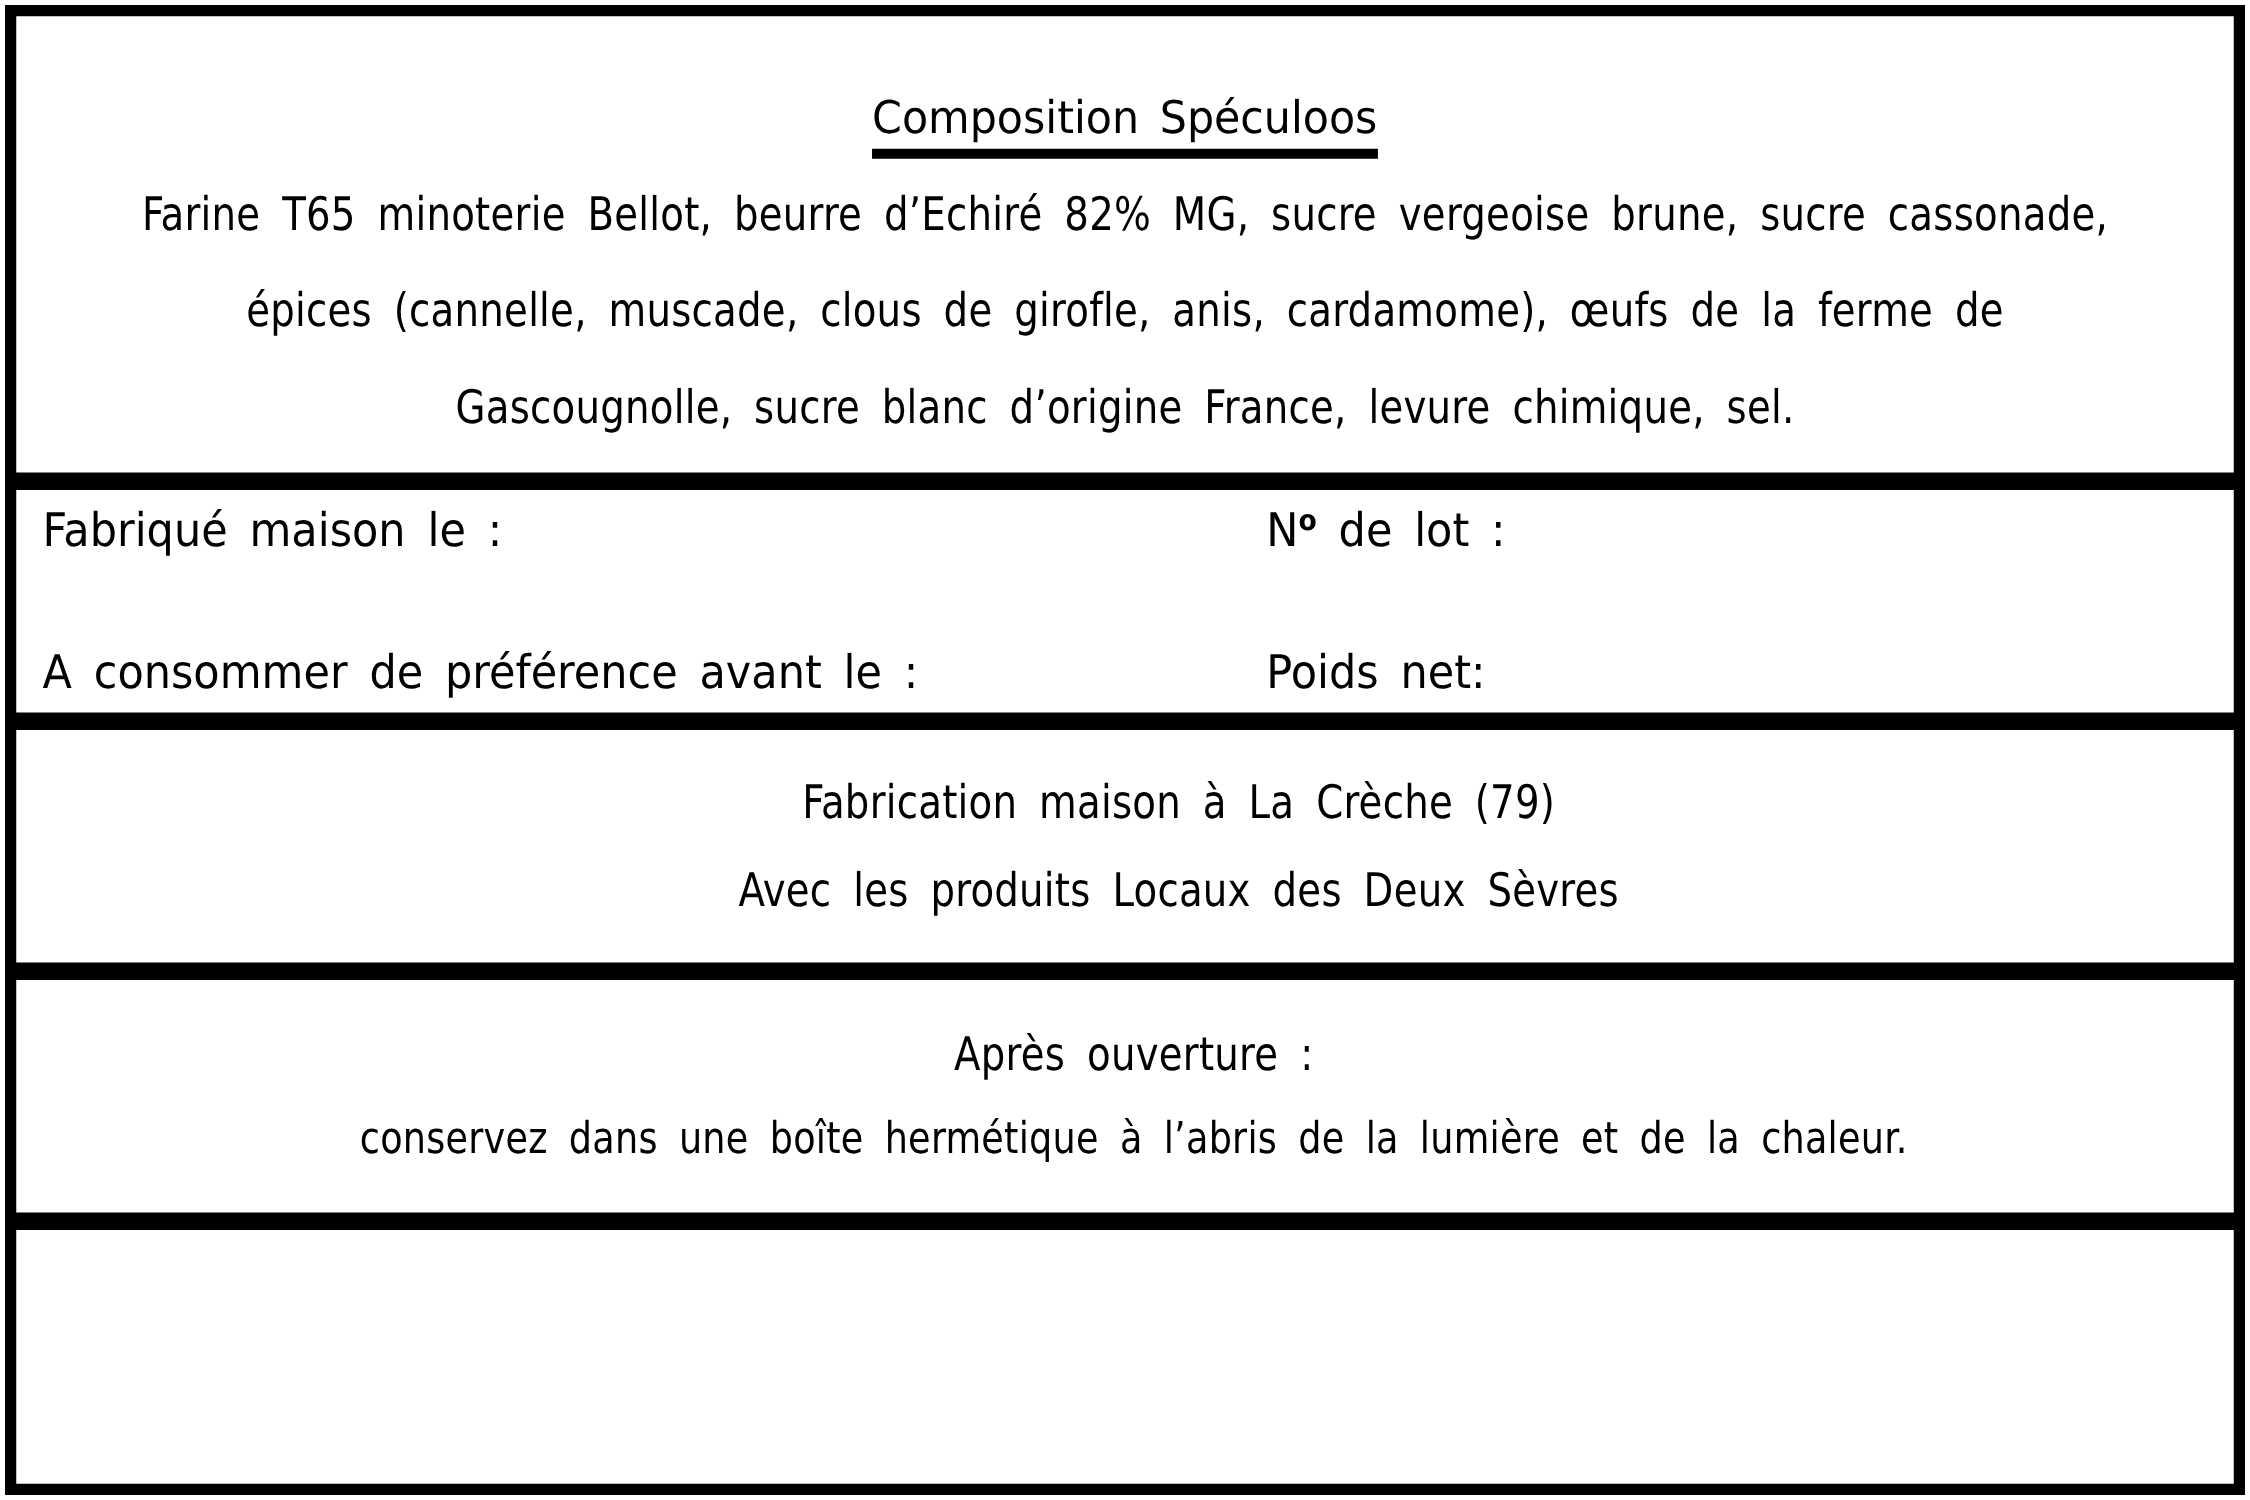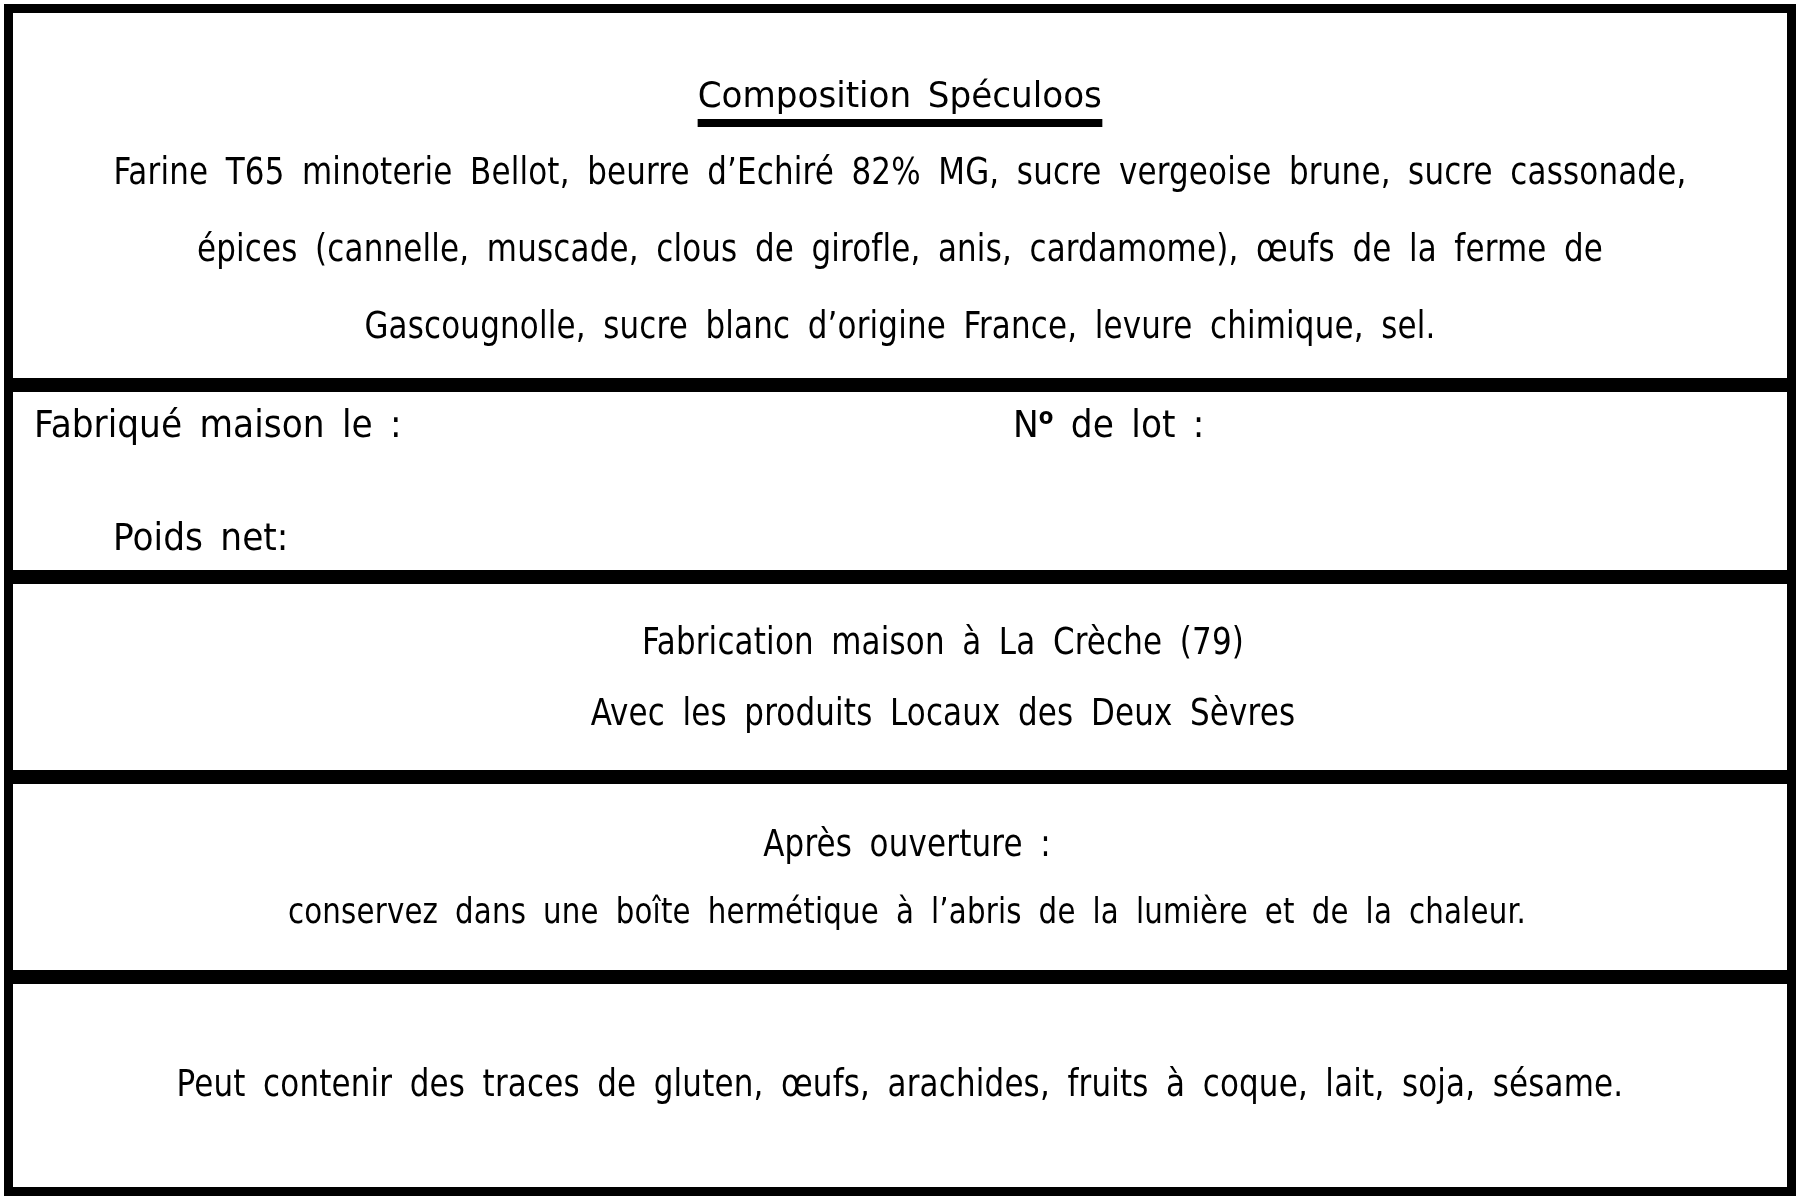--- a/index.html
+++ b/index.html
@@ -163,20 +163,23 @@
   <div class="section" id="sec-fields">
     <div class="field-row">
       <div class="field-left">
         <span class="field-text">Fabriqué maison le :</span>
       </div>
       <div class="field-right">
         <span class="field-text"><span>N</span><span class="sup-o">o</span><span> de lot :</span></span>
       </div>
     </div>
     <div class="field-row">
+      <div class="field-left">
+        <span class="field-text">A consommer de préférence avant le :</span>
+      </div>
       <div class="field-right">
         <span class="field-text">Poids net:</span>
       </div>
     </div>
   </div>
 
   <div class="divider divider-2"></div>
 
   <div class="section" id="sec-origin">
     <div class="line">Fabrication maison à La Crèche (79)</div>
@@ -185,17 +188,14 @@
 
   <div class="divider divider-3"></div>
 
   <div class="section" id="sec-storage">
     <div class="line">Après ouverture :</div>
     <div class="line small">conservez dans une boîte hermétique à l’abris de la lumière et de la chaleur.</div>
   </div>
 
   <div class="divider divider-4"></div>
 
-  <div class="section" id="sec-allergens">
-    <div class="line">Peut contenir des traces de gluten,  œufs,  arachides,  fruits à coque,  lait,  soja,  sésame.</div>
-  </div>
 
 </div>
 
 </body></html>

